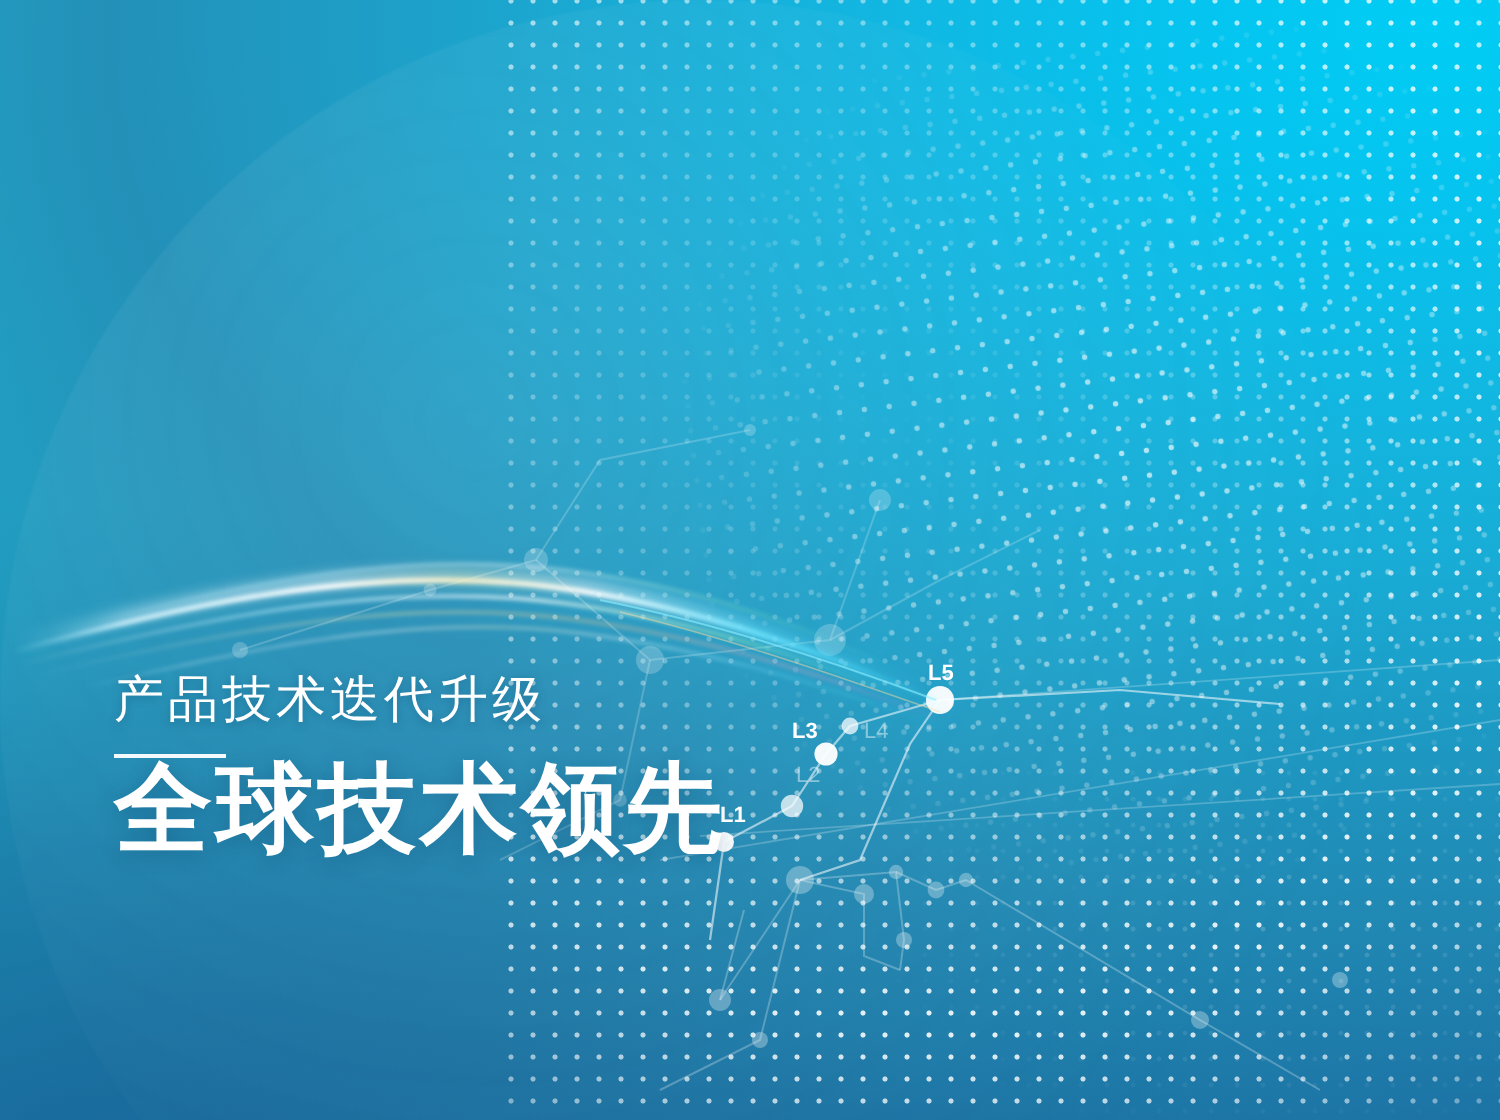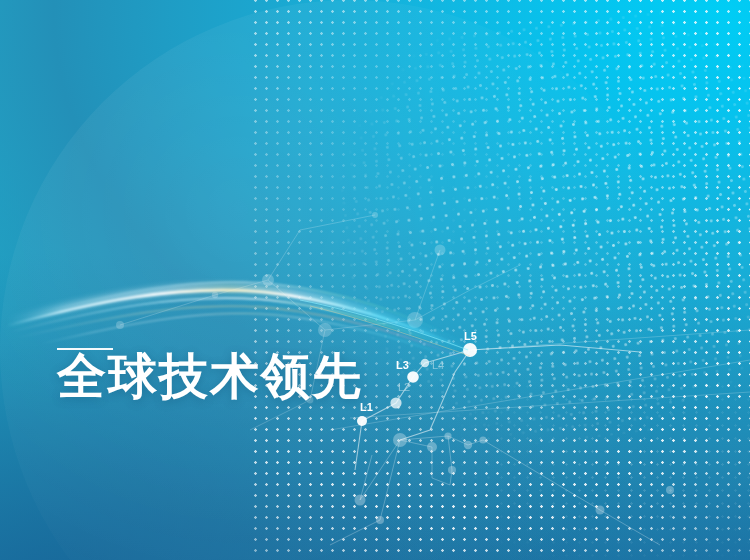--- a/index.html
+++ b/index.html
@@ -269,17 +269,18 @@
       <path d="M40 344 C 120 326, 196 308, 276 315 C 344 322, 406 340, 478 366" stroke="url(#ribA)" stroke-width="0.9" opacity="0.55"></path>
     </g>
 
     <g fill="none" opacity="0.85">
       <path d="M300 300 C 360 312, 420 332, 468 350" stroke="#8ff2ff" stroke-width="1" opacity="0.7"></path>
       <path d="M310 306 C 368 320, 424 340, 470 356" stroke="#ffd9a0" stroke-width="0.8" opacity="0.55"></path>
     </g>
   </svg>
 
   <div id="text-block">
+    <div id="subtitle">产品技术迭代升级</div>
     <div id="divider"></div>
     <div id="title">全球技术领先</div>
   </div>
 
 </div>
 
 </body></html>

